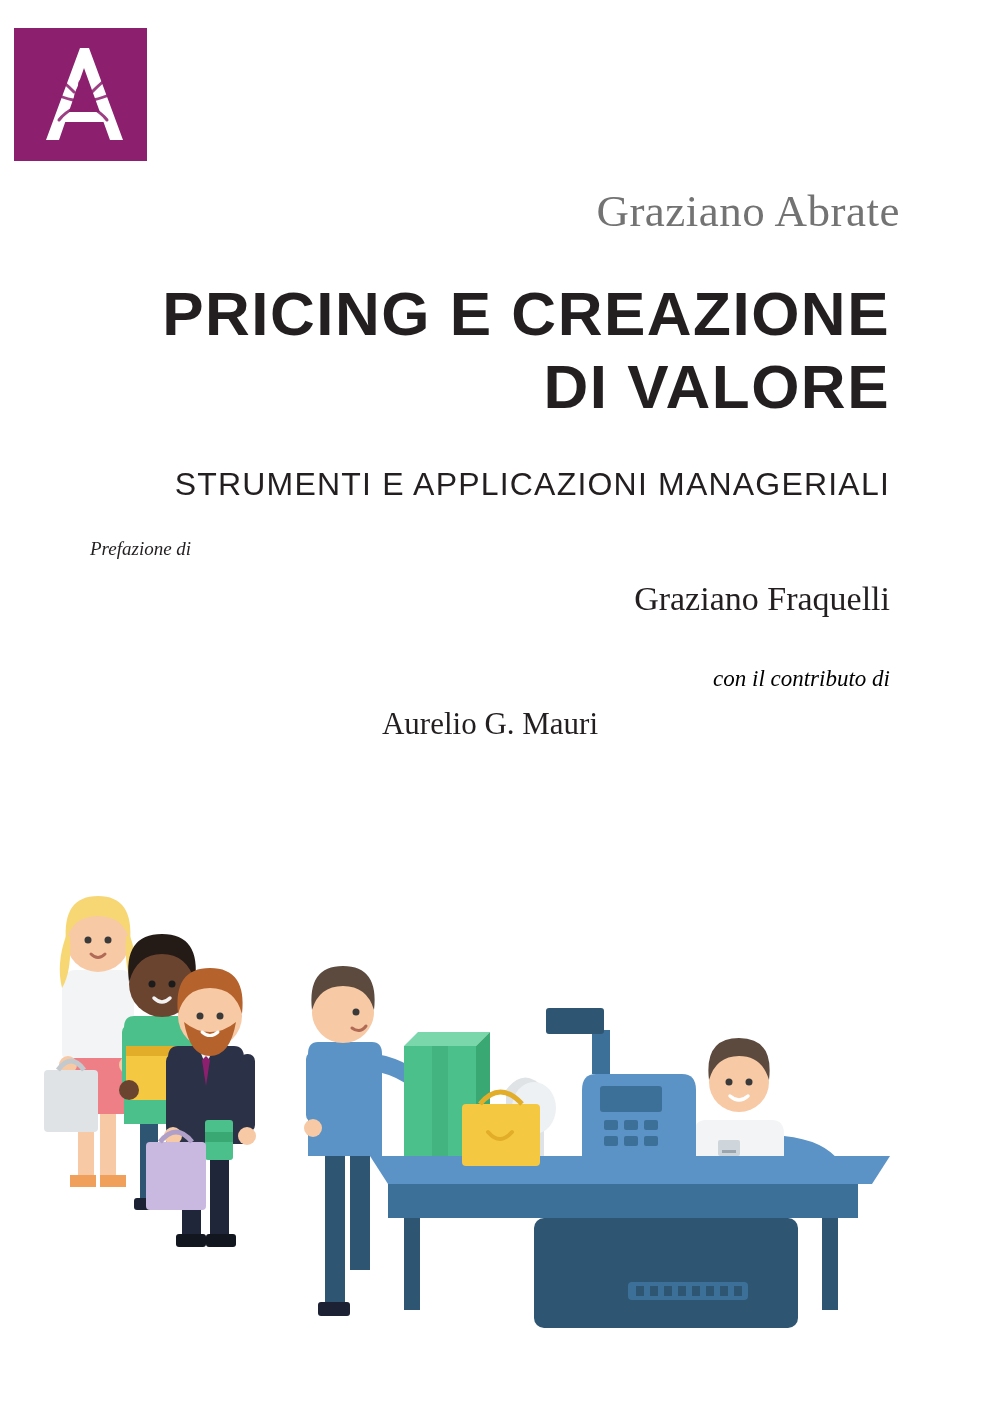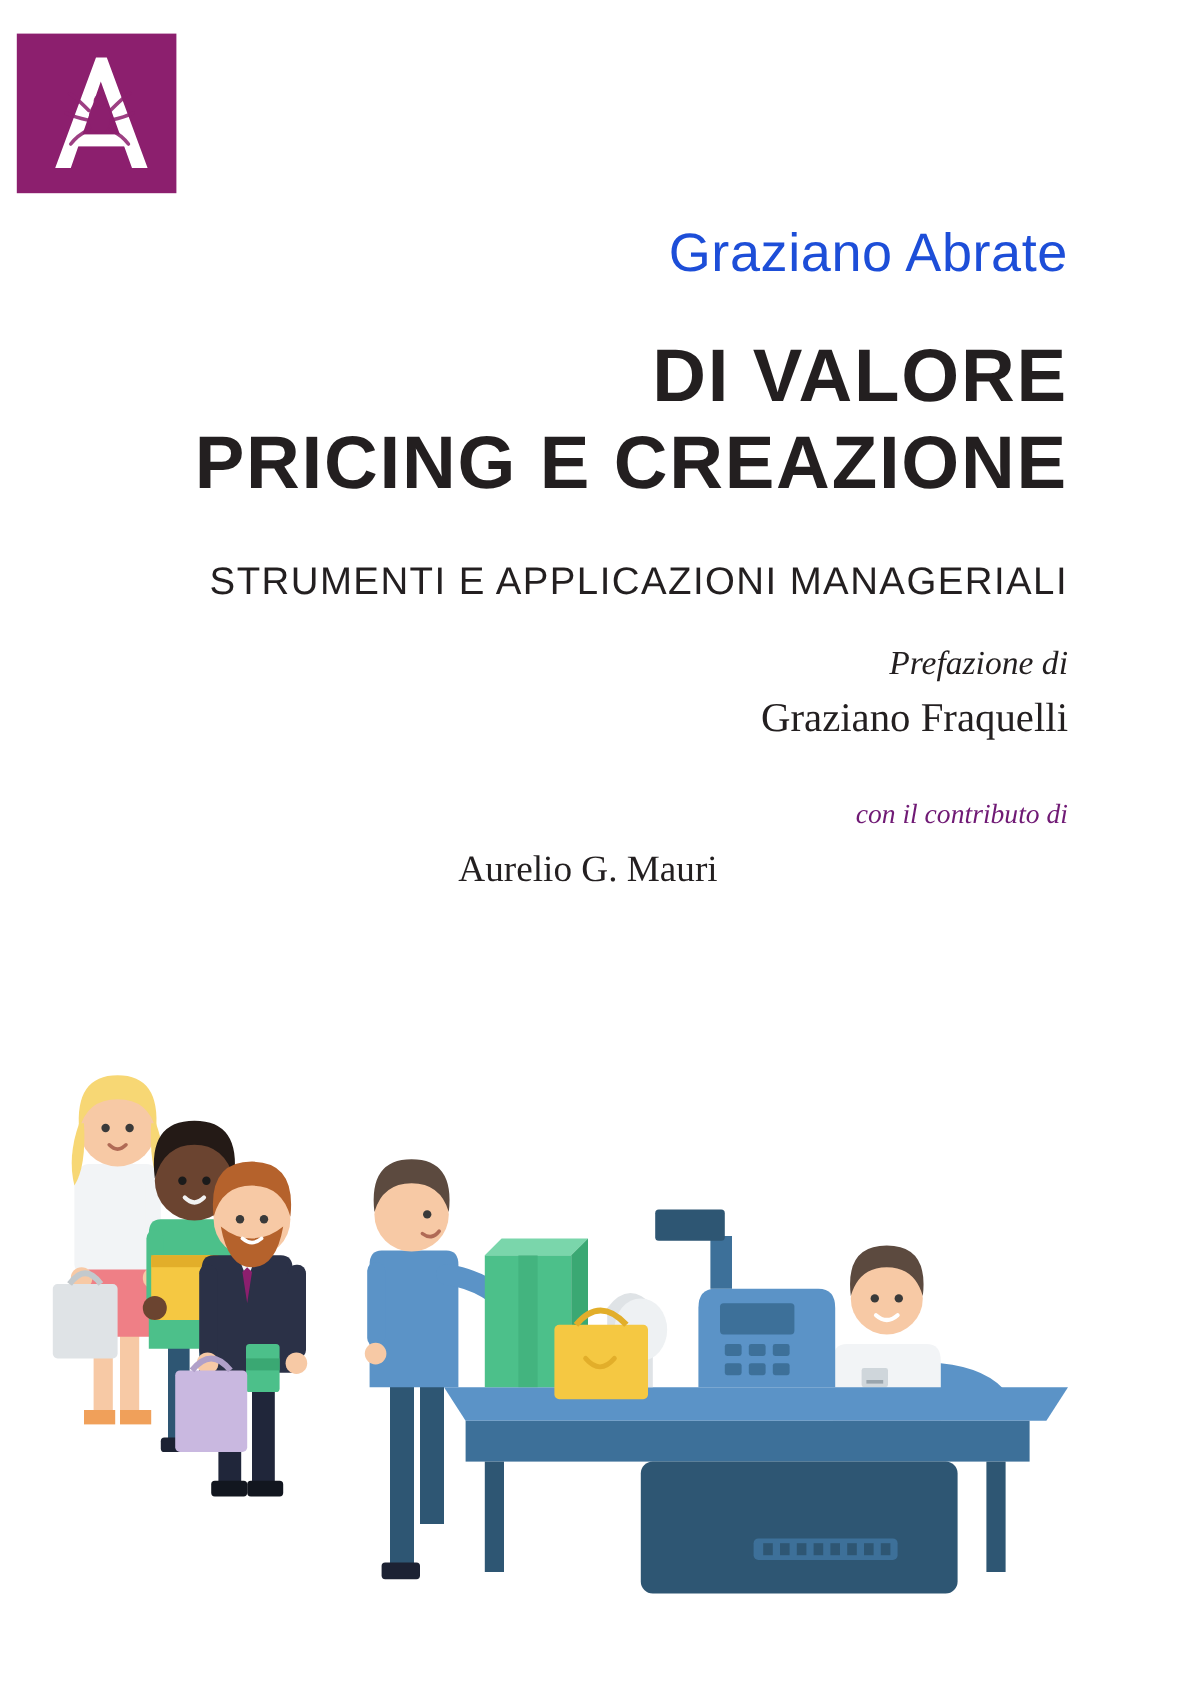--- a/index.html
+++ b/index.html
@@ -25,25 +25,25 @@
     background: #8c1f6e;
     display: flex;
     align-items: center;
     justify-content: center;
   }
   .logo-box svg { display: block; }
 
   
   .author {
     position: absolute;
-    right: 110px;
+    right: 100px;
     top: 185px;
-    font-family: Liberation Sans, sans-serif;
+    font-family: Liberation Serif, serif;
     font-size: 45px;
-    color: #1d4ed8;
+    color: #737373;
     letter-spacing: 0.5px;
     white-space: nowrap;
   }
   .title {
     position: absolute;
     right: 110px;
     top: 278px;
     width: 800px;
     text-align: right;
     font-family: "Liberation Sans", sans-serif;
@@ -63,24 +63,23 @@
     font-size: 32px;
     letter-spacing: 1.2px;
     color: #231f20;
     margin-top: 18px;
   }
   .pref-label {
     position: absolute;
     right: 110px;
     top: 538px;
     width: 800px;
-    text-align: right;
     font-family: "Liberation Serif", serif;
     font-style: italic;
-    font-size: 28px;
+    font-size: 19px;
     color: #231f20;
   }
   .pref-name {
     position: absolute;
     right: 110px;
     top: 580px;
     width: 800px;
     text-align: right;
     font-family: "Liberation Serif", serif;
     font-size: 34px;
@@ -88,21 +87,21 @@
   }
   .contrib-label {
     position: absolute;
     right: 110px;
     top: 666px;
     width: 800px;
     text-align: right;
     font-family: "Liberation Serif", serif;
     font-style: italic;
     font-size: 23px;
-    color: #701a75;
+    color: #000000;
   }
   .contrib-name {
     position: absolute;
     right: 110px;
     top: 706px;
     width: 800px;
     text-align: center;
     font-family: "Liberation Serif", serif;
     font-size: 31px;
     color: #231f20;
@@ -131,22 +130,22 @@
       <ellipse cx="57" cy="58" rx="9" ry="13"></ellipse>
       <path d="M48 52 C40 44 36 40 32 38 M66 52 C74 44 78 40 82 38 M47 60 C38 58 33 56 29 54 M67 60 C76 58 81 56 85 54 M48 68 C40 72 36 76 33 80 M66 68 C74 72 78 76 81 80" stroke="#8c1f6e" stroke-width="3" fill="none" stroke-linecap="round"></path>
       <circle cx="57" cy="44" r="5"></circle>
     </g>
   </svg>
 </div>
 
 <div class="author">Graziano Abrate</div>
 
 <div class="title">
+  <div>PRICING E CREAZIONE</div>
   <div>DI VALORE</div>
-  <div>PRICING E CREAZIONE</div>
 </div>
 
 <div class="subtitle">STRUMENTI E APPLICAZIONI MANAGERIALI</div>
 
 <div class="pref-label">Prefazione di</div>
 <div class="pref-name">Graziano Fraquelli</div>
 
 <div class="contrib-label">con il contributo di</div>
 <div class="contrib-name">Aurelio G. Mauri</div>
 

